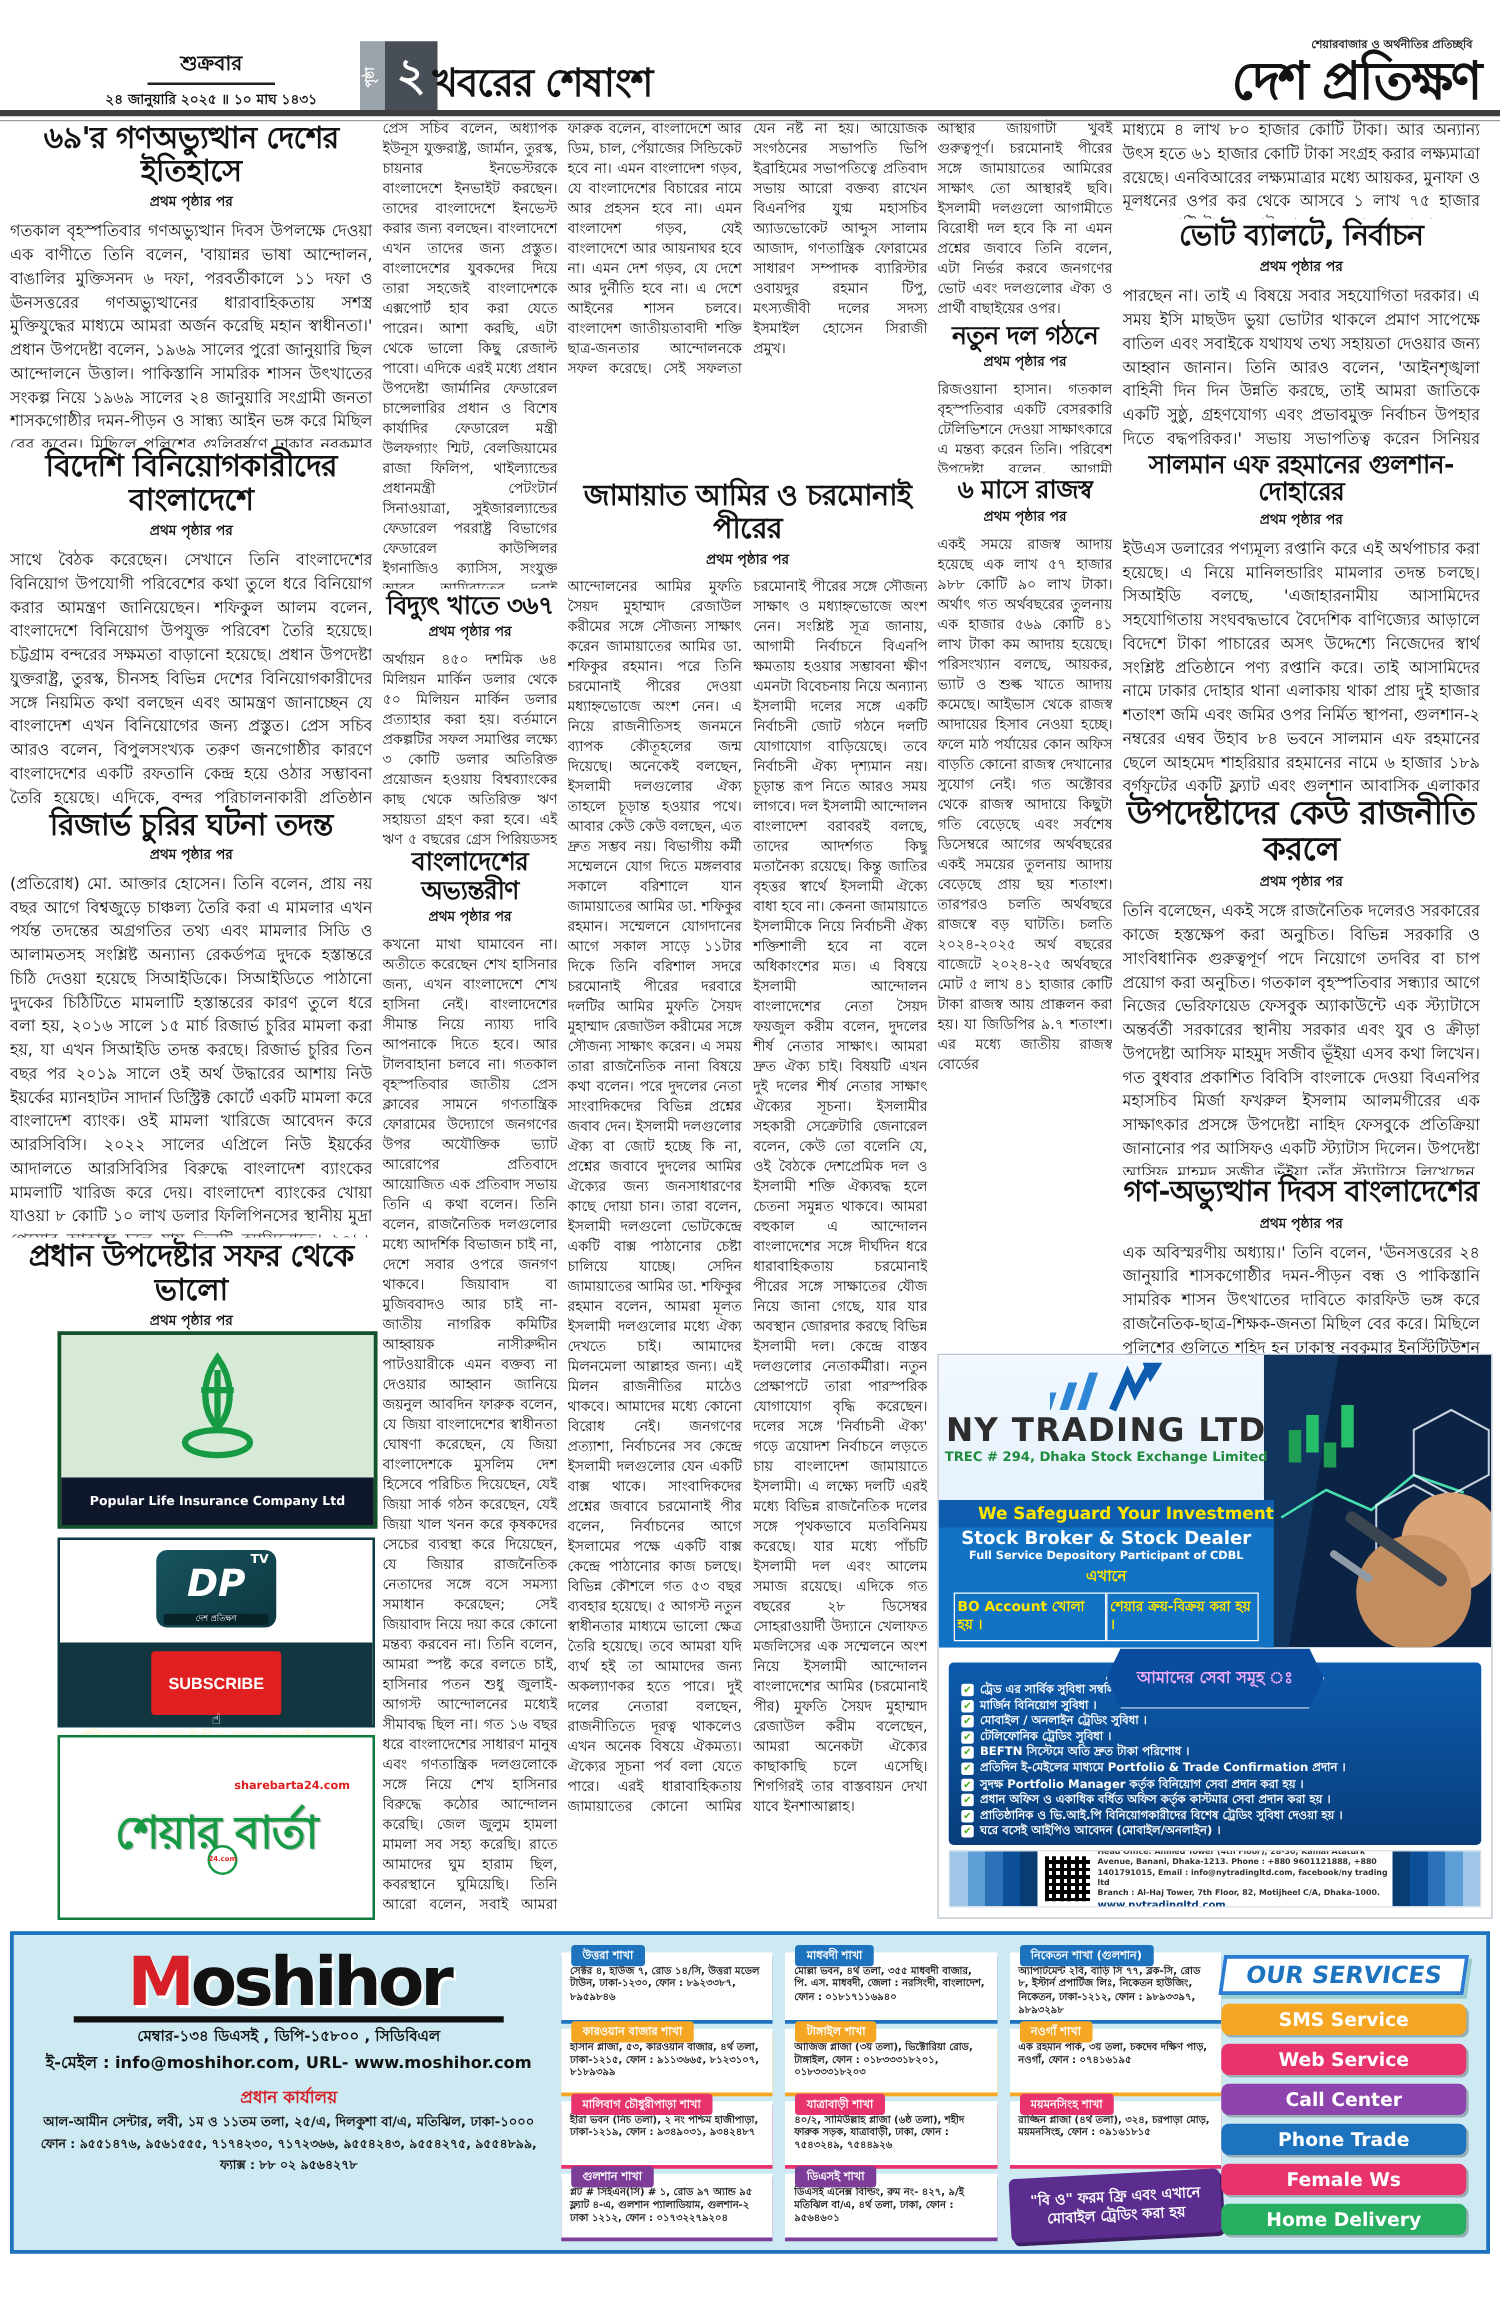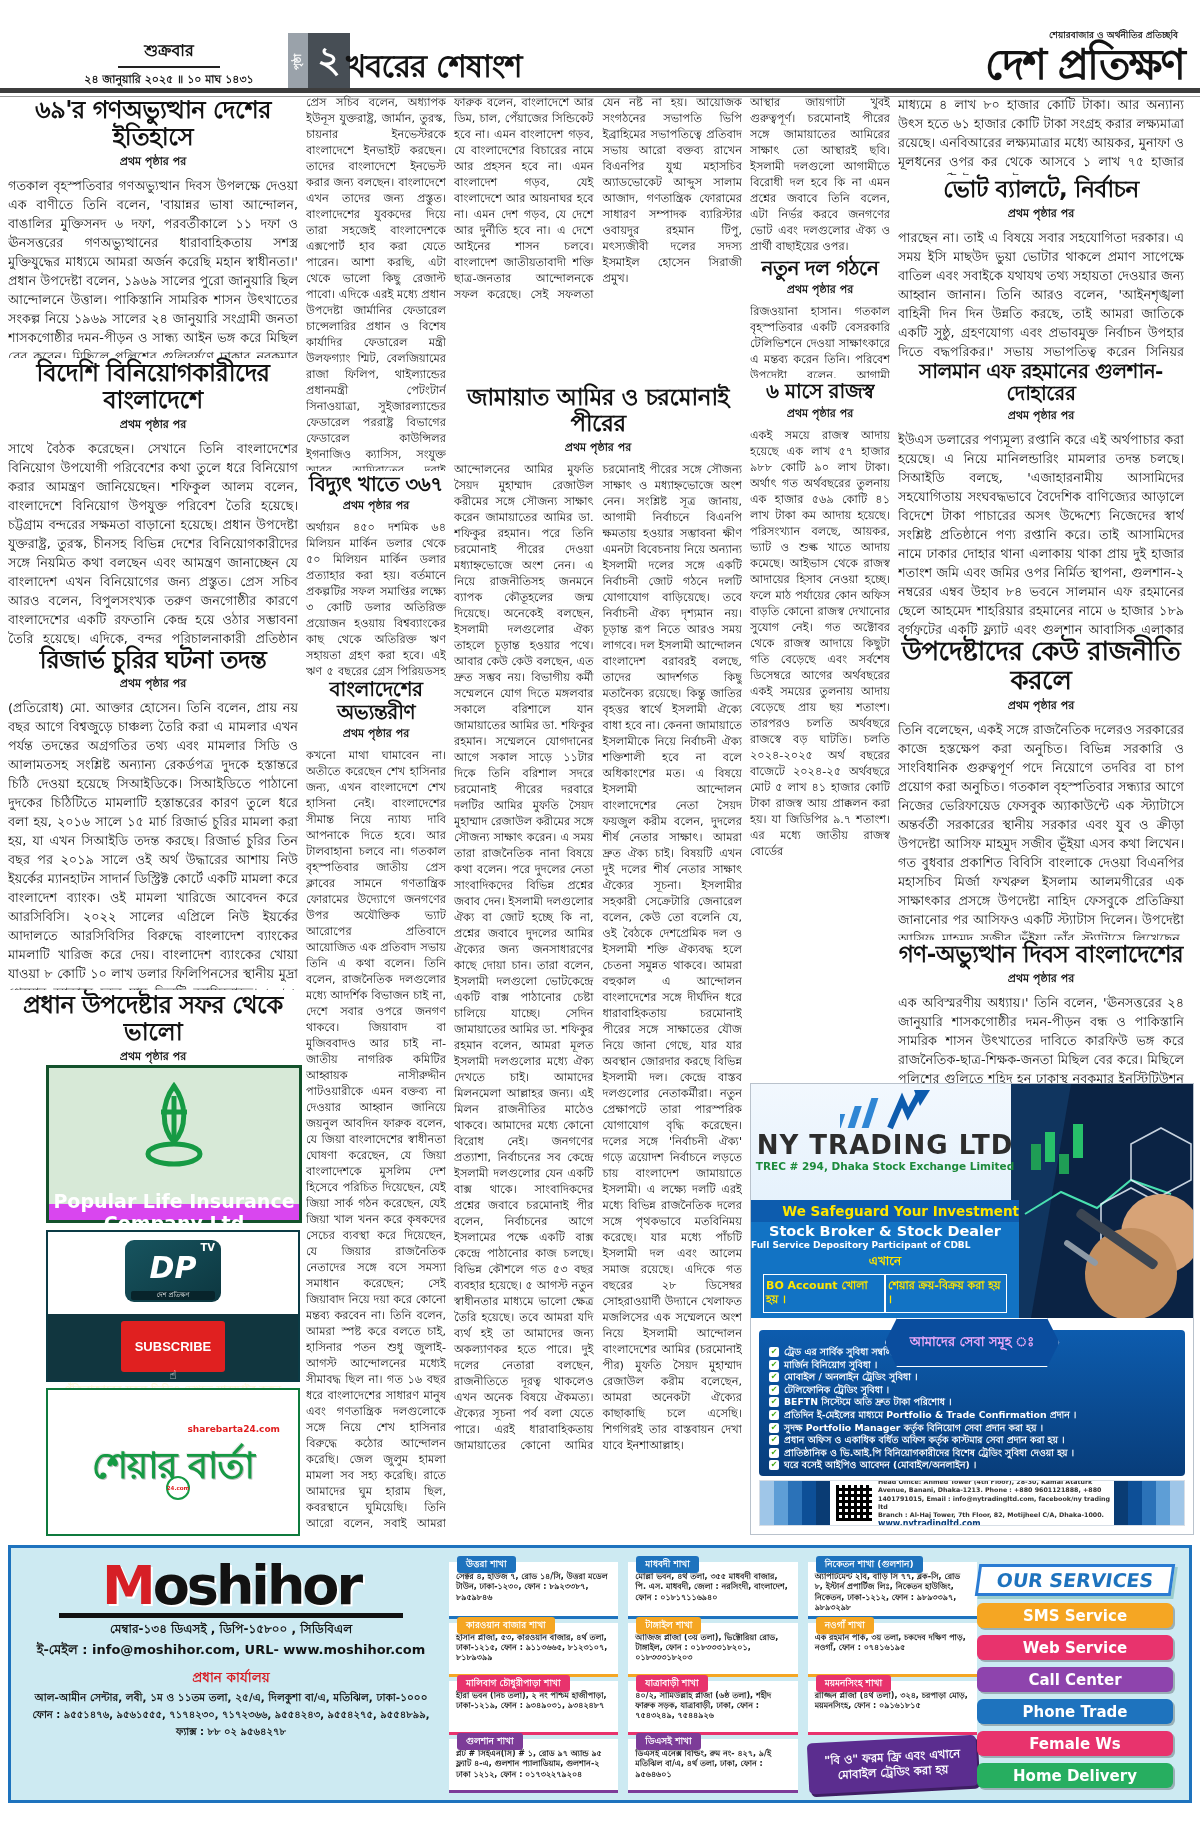--- a/index.html
+++ b/index.html
@@ -38,22 +38,22 @@
   .mh-lb0{max-height:182px;} .mh-lb1{max-height:206px;} .mh-lb2{max-height:292px;}
   .mh-a-lead{max-height:376px;} .mh-a0{max-height:156px;}
   .mh-d-lead{max-height:230px;} .mh-d0{max-height:74px;}
   .mh-r-lead{max-height:80px;} .mh-r0{max-height:130px;} .mh-r1{max-height:205px;} .mh-r2{max-height:220px;} .mh-r3{max-height:170px;}
   .hl-md{font-size:20px;}
   .hl-bc{font-size:23px;}
   .hl-r0{font-size:23px;} .hl-r1{font-size:20px;} .hl-r2{font-size:26px;} .hl-r3{font-size:23px;}
   
   .ad-pl{position:absolute;left:46px;top:1065px;width:250px;height:152px;border:3px solid #14522c;
          background:#d7e9d7;text-align:center;}
-  .ad-pl-bar{position:absolute;left:0;right:0;bottom:0;height:16px;background:#d946ef;color:#fff;
-             font-weight:bold;font-size:19px;display:flex;align-items:center;justify-content:center;}
+  .ad-pl-bar{position:absolute;left:0;right:0;bottom:0;height:38px;background:#0f172a;color:#fff;
+             font-weight:bold;font-size:10px;display:flex;align-items:center;justify-content:center;}
   .ad-dp{position:absolute;left:46px;top:1230px;width:250px;height:148px;border:2px solid #0c3b45;background:#fff;text-align:center;}
   .dp-logo{display:inline-block;margin-top:8px;width:96px;height:62px;border-radius:9px;
            background:linear-gradient(145deg,#17545f,#0d3740);position:relative;color:#fff;}
   .dp-dp{font-size:30px;font-weight:900;font-style:italic;line-height:56px;}
   .dp-tv{position:absolute;top:2px;right:6px;font-size:10px;font-weight:700;}
   .dp-sub{position:absolute;left:6px;right:6px;bottom:2px;background:#08242b;font-size:6.5px;line-height:9px;border-radius:2px;}
   .dp-dark{position:absolute;left:0;right:0;bottom:0;height:66px;background:#11363f;color:#fff;}
   .dp-btn{display:inline-block;margin-top:7px;background:#e02020;color:#fff;font-weight:bold;
           font-size:13px;padding:18px 14px;border:none;border-radius:3px;cursor:pointer;}
   .dp-hand{font-size:12px;color:#fff;line-height:6px;}
@@ -68,21 +68,21 @@
   .ny{left:750px;top:1083px;width:442px;height:450px;border:1px solid #b9c2cc;background:#fff;}
   .ny-top{position:relative;height:234px;background:linear-gradient(#f2f8fe,#d9ebfa);}
   .ny-photo{position:absolute;right:0;top:0;width:182px;height:234px;overflow:hidden;}
   .ny-left{position:absolute;left:0;top:0;width:268px;height:234px;}
   .ny-arrows{display:block;margin:6px auto 0;}
   .ny-name{font-size:26px;font-weight:900;color:#2d2d2d;letter-spacing:1px;text-align:center;line-height:1;}
   .ny-trec{color:#1d8a3c;font-weight:bold;font-size:10.5px;text-align:center;margin-top:2px;}
   .ny-blue{position:absolute;left:0;bottom:0;width:268px;height:118px;background:#1273c4;}
   .ny-slogan{background:#0d5cae;color:#ffe600;font-weight:900;font-size:13.5px;text-align:right;padding:3px 0;}
   .ny-role{color:#fff;font-weight:900;font-size:14.5px;text-align:center;line-height:1.1;margin-top:2px;}
-  .ny-role-sub{color:#fff;font-size:9px;font-weight:bold;}
+  .ny-role-sub{color:#fff;font-size:9px;font-weight:bold;text-align:center;}
   .ny-here{color:#ffe600;font-weight:900;font-size:12px;text-align:center;margin-top:2px;}
   .ny-boxes{display:flex;margin:2px 12px 0;}
   .ny-box{flex:1;border:1px solid #fff;color:#ffe600;font-weight:900;font-size:11px;text-align:left;padding:4px 2px;line-height:1.3;}
   .ny-services{position:absolute;left:8px;right:8px;top:246px;height:146px;background:linear-gradient(#0d5cae,#083d7a);
                border-radius:4px;padding:16px 10px 0;box-sizing:border-box;}
   .ny-badge{position:absolute;top:-12px;left:50%;transform:translateX(-50%);background:#0a4d9e;color:#f0abfc;
             font-weight:900;font-size:13px;padding:13px 24px;white-space:nowrap;
             clip-path:polygon(7% 0,93% 0,100% 50%,93% 100%,7% 100%,0 50%);border:1px solid #fff;}
   .ny-li{display:flex;align-items:flex-start;color:#fff;font-size:9.3px;font-weight:bold;line-height:12.6px;}
   .ny-chk{flex:0 0 10px;height:10px;background:#fff;border-radius:2px;color:#46a913;font-size:8px;line-height:10px;

